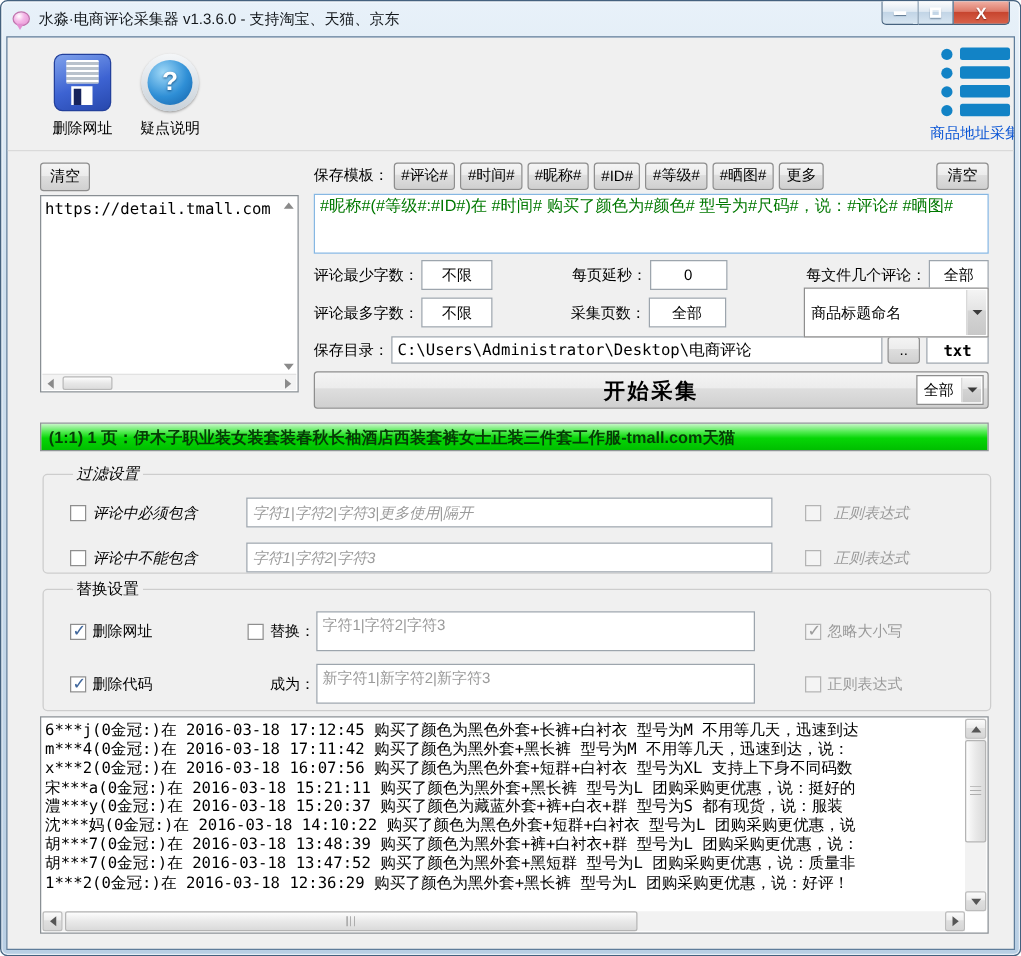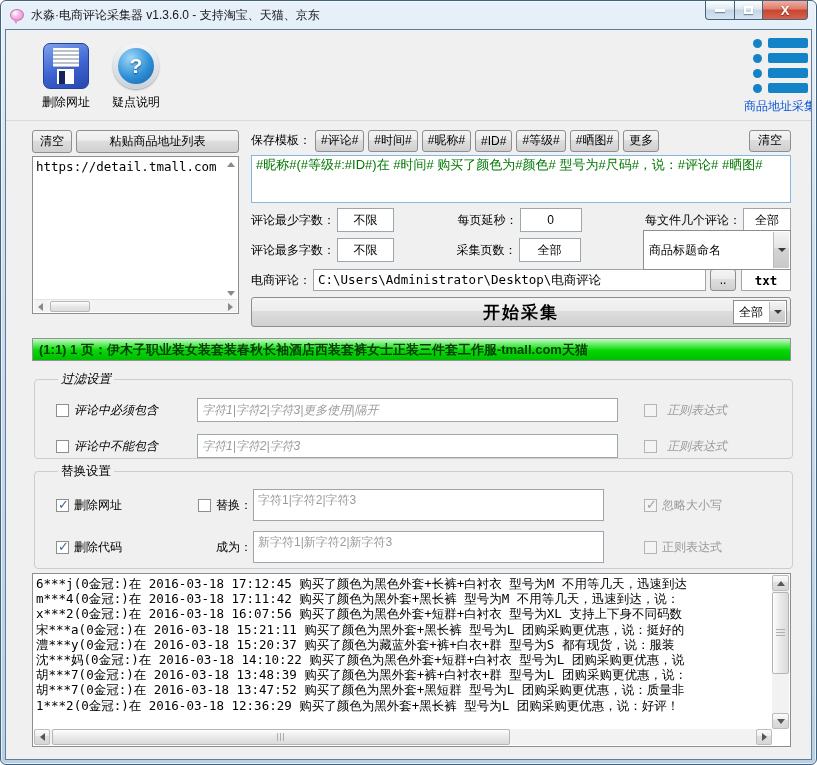--- a/index.html
+++ b/index.html
@@ -169,21 +169,20 @@
                 <span class="dot"></span>
                 <span class="bar"></span>
               </div>
           </div>
           <div class="tool-label link-blue">商品地址采集</div>
         </div>
       </div>
 
       <div class="left-btn-row">
         <button class="btn" style="width:40px;height:23px;">清空</button>
-        <button class="btn" style="width:163px;height:23px;">粘贴商品地址列表</button>
       </div>
       <div class="url-box">
         <div class="url-text mono">https://detail.tmall.com</div>
         <div class="url-vsb">
           <span class="mini-arr-up"></span>
           <span class="mini-arr-down"></span>
         </div>
         <div class="url-hsb">
           <span class="mini-arr-left"></span>
           <span class="mini-thumb"></span>
@@ -227,21 +226,21 @@
           <span class="sp"></span>
           <div class="combo" style="width:148px;height:40px;">
             <span>商品标题命名</span>
             <span class="arrow-zone">
                 <span class="tri-down"></span>
               </span>
           </div>
         </div>
 
         <div class="dir-row">
-          <span class="lblr">电商评论：</span>
+          <span class="lblr">保存目录：</span>
           <div class="tbox mono" style="flex:1;height:22px;font-size:12.5px;">C:\Users\Administrator\Desktop\电商评论</div>
           <button class="btn" style="width:26px;height:22px;margin-left:4px;">..</button>
           <div class="tbox center mono" style="width:50px;height:22px;margin-left:5px;font-size:12.5px;font-weight:bold;">txt</div>
         </div>
 
         <div class="start-row">
           <button class="btn start-btn">开始采集</button>
           <div class="combo scope-combo">
             <span>全部</span>
             <span class="arrow-zone">

